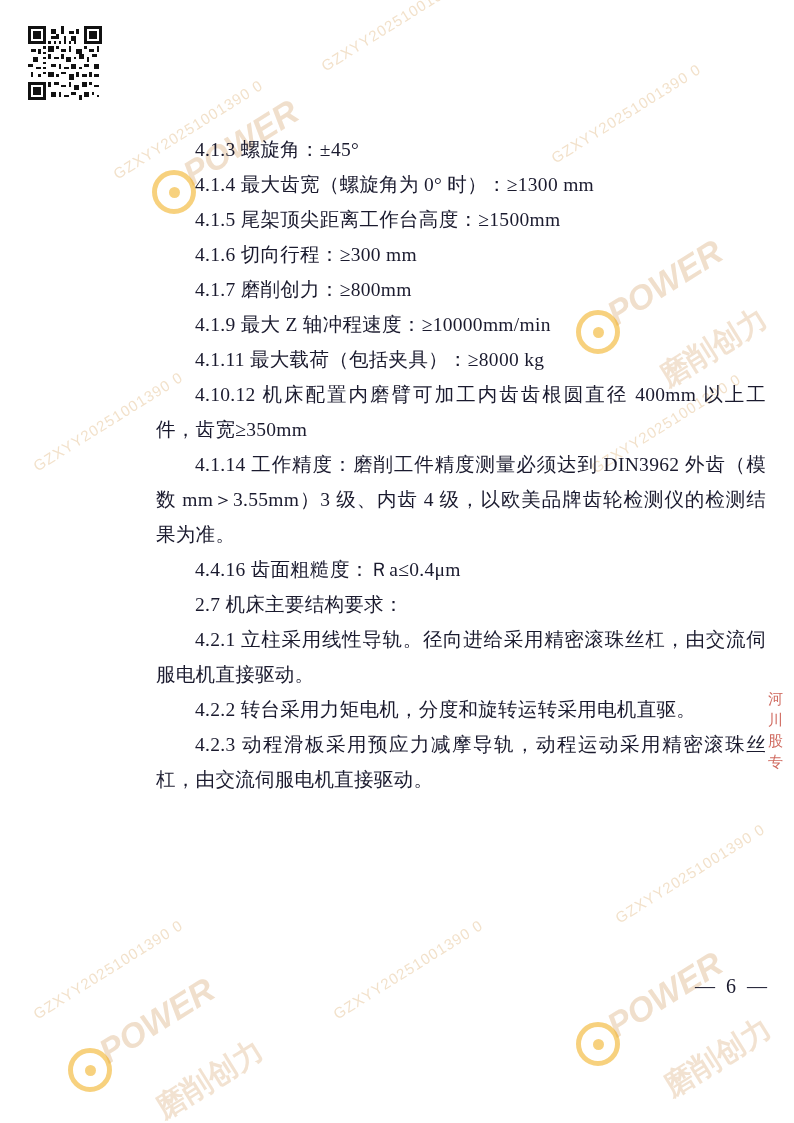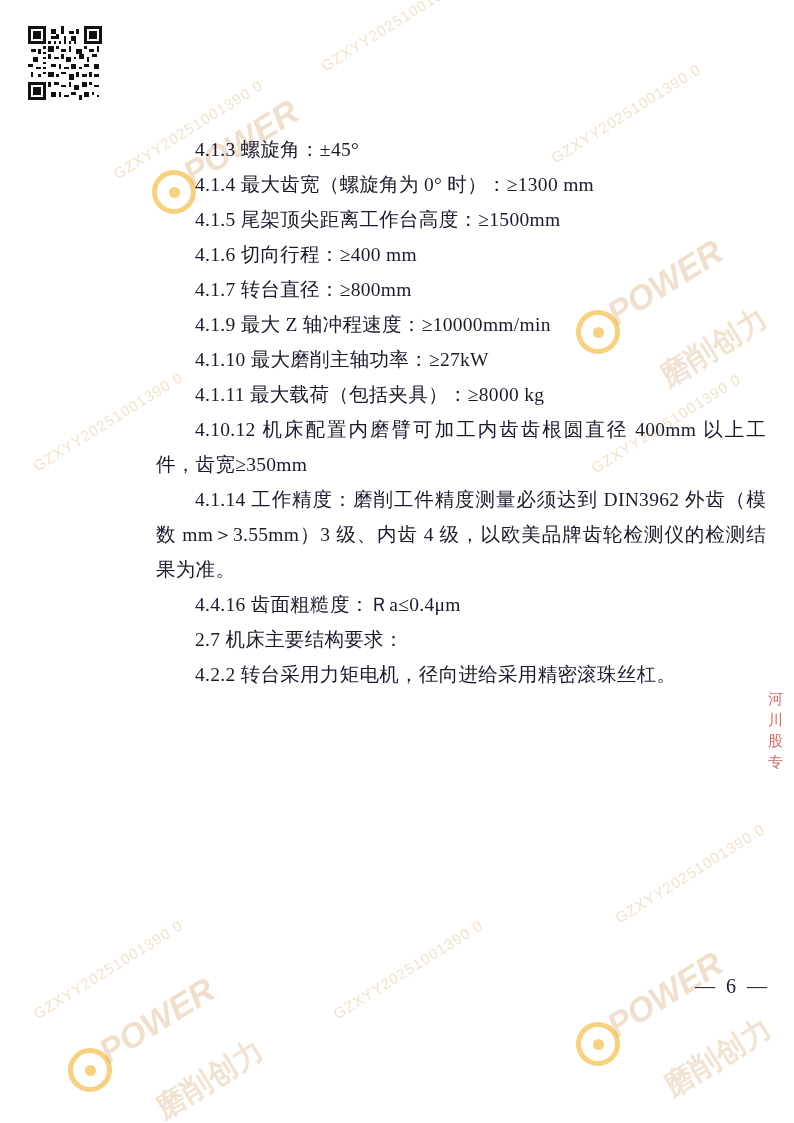--- a/index.html
+++ b/index.html
@@ -271,25 +271,26 @@
         <rect x="27" y="27" width="1" height="1"></rect>
     </g>
   </svg>
 </div>
 
 <div class="page">
   <div class="content">
     <p>4.1.3 螺旋角：±45°</p>
     <p>4.1.4 最大齿宽（螺旋角为 0° 时）：≥1300 mm</p>
     <p>4.1.5 尾架顶尖距离工作台高度：≥1500mm</p>
-    <p>4.1.6 切向行程：≥400 mm</p>
-    <p>4.1.7 转台直径：≥800mm</p>
+    <p>4.1.6 切向行程：≥300 mm</p>
+    <p>4.1.7 磨削创力：≥800mm</p>
     <p>4.1.9 最大 Z 轴冲程速度：≥10000mm/min</p>
-    <p>4.1.10 最大磨削主轴功率：≥27kW</p>
     <p>4.1.11 最大载荷（包括夹具）：≥8000 kg</p>
     <p>4.10.12 机床配置内磨臂可加工内齿齿根圆直径 400mm 以上工件，齿宽≥350mm</p>
     <p>4.1.14 工作精度：磨削工件精度测量必须达到 DIN3962 外齿（模数 mm＞3.55mm）3 级、内齿 4 级，以欧美品牌齿轮检测仪的检测结果为准。</p>
     <p>4.4.16 齿面粗糙度：Ｒa≤0.4μm</p>
     <p>2.7 机床主要结构要求：</p>
-    <p>4.2.2 转台采用力矩电机，径向进给采用精密滚珠丝杠。</p>
+    <p>4.2.1 立柱采用线性导轨。径向进给采用精密滚珠丝杠，由交流伺服电机直接驱动。</p>
+    <p>4.2.2 转台采用力矩电机，分度和旋转运转采用电机直驱。</p>
+    <p>4.2.3 动程滑板采用预应力减摩导轨，动程运动采用精密滚珠丝杠，由交流伺服电机直接驱动。</p>
   </div>
   <div class="pagenum">— 6 —</div>
 </div>
 
 </body></html>

